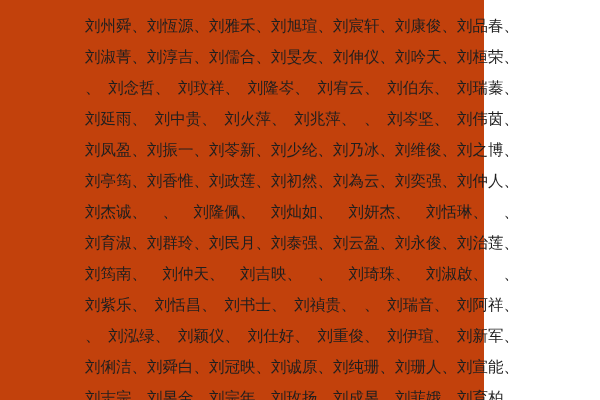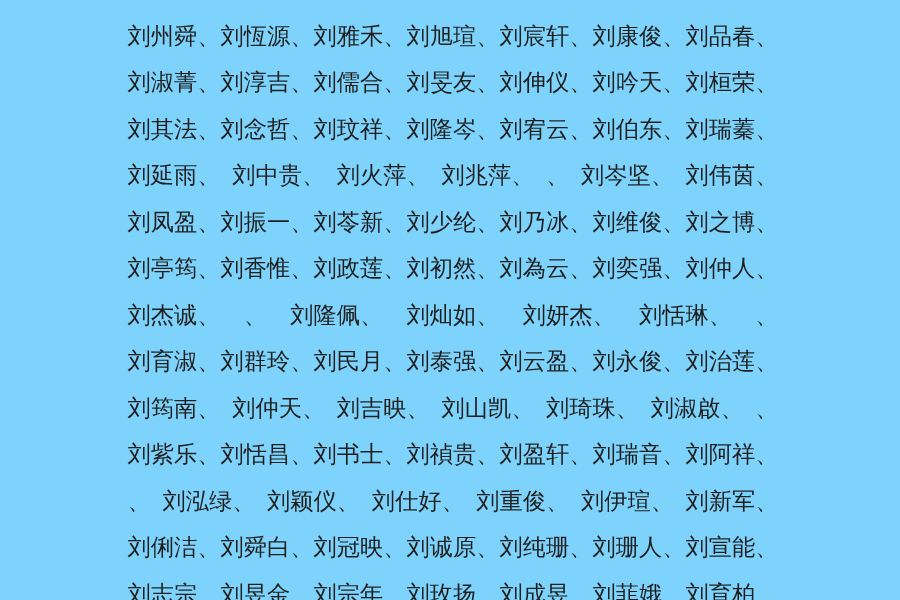--- a/index.html
+++ b/index.html
@@ -7,24 +7,24 @@
     padding: 0;
     width: 600px;
     height: 400px;
     overflow: hidden;
     background: #ffffff;
   }
   .page {
     position: absolute;
     top: 0;
     left: 0;
-    width: 600px;
+    width: 484px;
     height: 400px;
-    background: #7dd3fc;
-    font-family: Liberation Mono, monospace;
+    background: #c2410c;
+    font-family: Liberation Sans, sans-serif;
     color: #1f1f1f;
   }
   .name-list {
     position: absolute;
     left: 85px;
     top: 10px;
     width: 434px;
   }
   .name-row {
     display: flex;
@@ -103,21 +103,20 @@
           <span>刘吟天</span>
           <span class="sep">、</span>
         </span>
         <span class="name-item">
           <span>刘桓荣</span>
           <span class="sep">、</span>
         </span>
       </div>
       <div class="name-row">
         <span class="name-item">
-          <span>刘其法</span>
           <span class="sep">、</span>
         </span>
         <span class="name-item">
           <span>刘念哲</span>
           <span class="sep">、</span>
         </span>
         <span class="name-item">
           <span>刘玟祥</span>
           <span class="sep">、</span>
         </span>
@@ -292,21 +291,20 @@
         </span>
         <span class="name-item">
           <span>刘仲天</span>
           <span class="sep">、</span>
         </span>
         <span class="name-item">
           <span>刘吉映</span>
           <span class="sep">、</span>
         </span>
         <span class="name-item">
-          <span>刘山凯</span>
           <span class="sep">、</span>
         </span>
         <span class="name-item">
           <span>刘琦珠</span>
           <span class="sep">、</span>
         </span>
         <span class="name-item">
           <span>刘淑啟</span>
           <span class="sep">、</span>
         </span>
@@ -325,21 +323,20 @@
         </span>
         <span class="name-item">
           <span>刘书士</span>
           <span class="sep">、</span>
         </span>
         <span class="name-item">
           <span>刘禎贵</span>
           <span class="sep">、</span>
         </span>
         <span class="name-item">
-          <span>刘盈轩</span>
           <span class="sep">、</span>
         </span>
         <span class="name-item">
           <span>刘瑞音</span>
           <span class="sep">、</span>
         </span>
         <span class="name-item">
           <span>刘阿祥</span>
           <span class="sep">、</span>
         </span>

